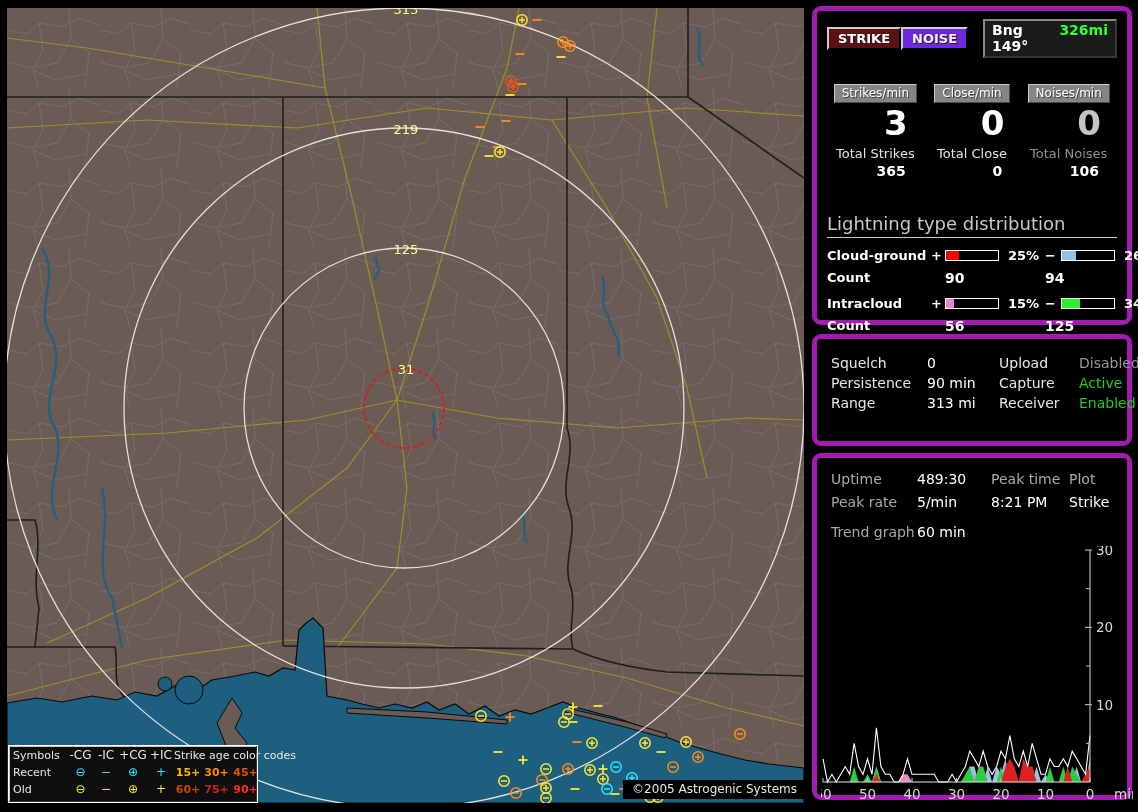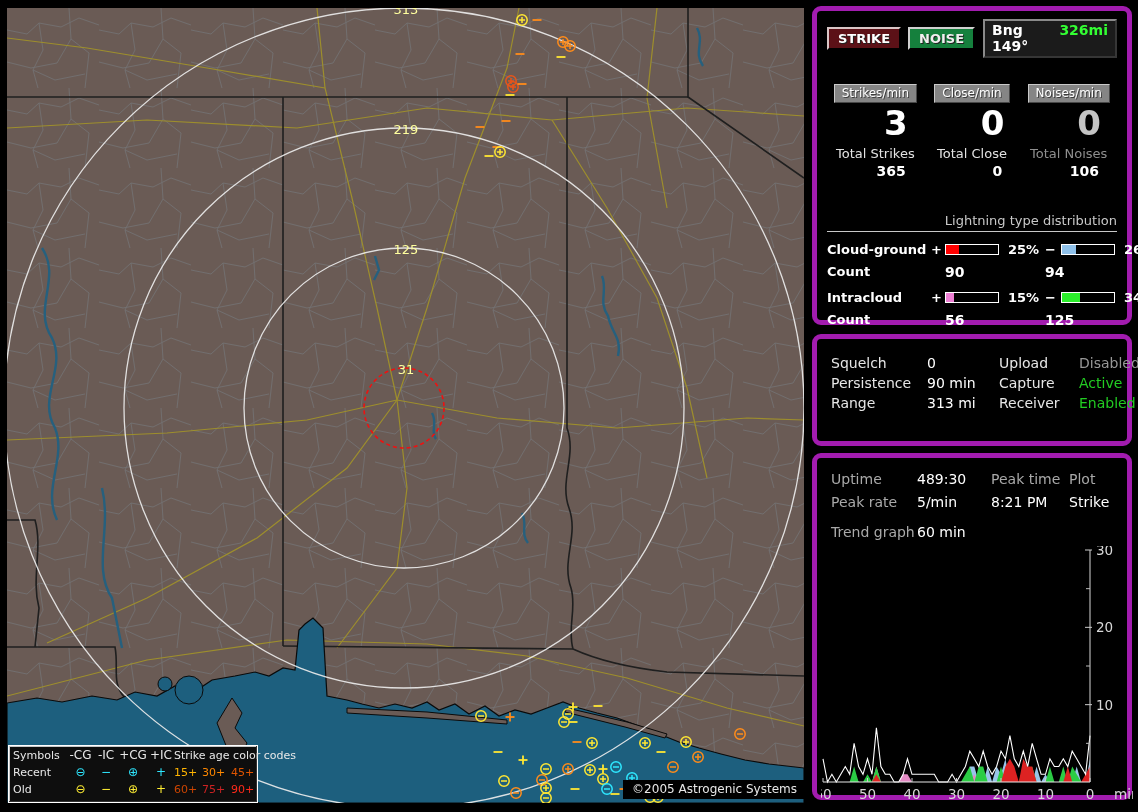--- a/index.html
+++ b/index.html
@@ -12,52 +12,52 @@
 
   
   #legend{position:absolute;left:1px;top:737px;width:248px;height:56px;background:#0e0e0e;
     border:1px solid #ffffff;box-shadow:inset -1px -1px 0 #333, inset 1px 1px 0 #c8c8c8;
     color:#e8e8e8;font-size:11px;}
   .lg-grid{display:grid;grid-template-columns:54px 27px 24px 30px 26px 28px 29px 29px;
     line-height:17px;padding:1px 0 0 4px;}
   .lg-grid span{white-space:nowrap;}
   .lg-head{grid-column:6 / span 3;}
   .lg-sym{text-align:center;font-size:12px;}
-  .lg-age{text-align:left;font-weight:normal;}
+  .lg-age{text-align:center;font-weight:bold;}
 
   #copyright{position:absolute;right:0px;bottom:4px;background:#000;color:#e8e8e8;
     font-size:12px;padding:2px 7px 3px 9px;}
 
   
   #panel{position:absolute;left:812px;top:0;width:322px;color:#fff;}
   .pbox{background:#000;border:5px solid #a21caf;border-radius:9px;width:320px;box-sizing:border-box;}
   #box1{margin-top:6px;height:319px;padding:8px 10px;}
   #box2{margin-top:9px;height:112px;padding:5px 12px;}
   #box3{margin-top:7px;height:347px;padding:10px 0 0 0;position:relative;}
 
   .btnrow{display:flex;align-items:center;}
   .btn{font-weight:bold;font-size:13px;line-height:15px;padding:2px 9px;cursor:pointer;
     border:2px outset #a8a8a8;text-shadow:1px 1px 0 #222;}
   #strike-btn{background:#5c1117;color:#fff;border-color:#d9c6c6 #4d2020 #4d2020 #d9c6c6;}
-  #noise-btn{background:#15803d;color:#f0f0f0;margin-left:7px;border-color:#d0d0d0 #2a2a2a #2a2a2a #d0d0d0;}
+  #noise-btn{background:#6d28d9;color:#f0f0f0;border-color:#d0d0d0 #2a2a2a #2a2a2a #d0d0d0;}
   #bng-box{margin-left:auto;background:#1b1b1b;border:2px outset #8a8a8a;display:flex;
     justify-content:space-between;width:116px;padding:1px 7px 2px 7px;font-weight:bold;font-size:14px;}
 
   .ratecols{display:flex;margin-top:24px;}
   .ratecol{flex:1;text-align:center;}
   .chip{display:inline-block;background:#858585;border:1px solid;border-color:#cacaca #474747 #474747 #cacaca;
     color:#fff;font-size:12px;padding:1px 7px 2px 7px;text-shadow:1px 1px 0 #3c3c3c;cursor:pointer;}
   .bignum{font-size:34px;font-weight:bold;text-align:right;padding-right:16px;line-height:40px;}
 
   .totals{display:flex;margin-top:3px;}
   .totcol{flex:1;text-align:center;font-size:13px;}
   .totval{font-size:14px;font-weight:bold;text-align:right;padding-right:18px;margin-top:2px;color:#fff;}
 
-  .dist-title{color:#c8c8c8;font-size:13px;border-bottom:1px solid #c8c8c8;
-    padding-bottom:3px;margin-top:34px;text-align:right;}
+  .dist-title{color:#c8c8c8;font-size:18px;border-bottom:1px solid #c8c8c8;
+    padding-bottom:3px;margin-top:34px;}
   .dist-grid{display:grid;grid-template-columns:104px 14px 58px 42px 16px 58px auto;
     align-items:center;margin-top:10px;}
   .dist-label{font-weight:bold;font-size:13px;}
   .dist-sign{font-weight:bold;font-size:13px;}
   .dist-bar{width:52px;height:9px;border:1px solid #fff;background:#000;}
   .dist-fill{height:9px;}
   .dist-pct{font-weight:bold;font-size:13px;padding-left:5px;}
   .count-grid{display:grid;grid-template-columns:104px 14px 100px auto;margin-top:7px;margin-bottom:4px;}
   .count-label{color:#ffffff;font-size:13px;font-weight:bold;}
   .count-val{font-weight:bold;font-size:14px;}

